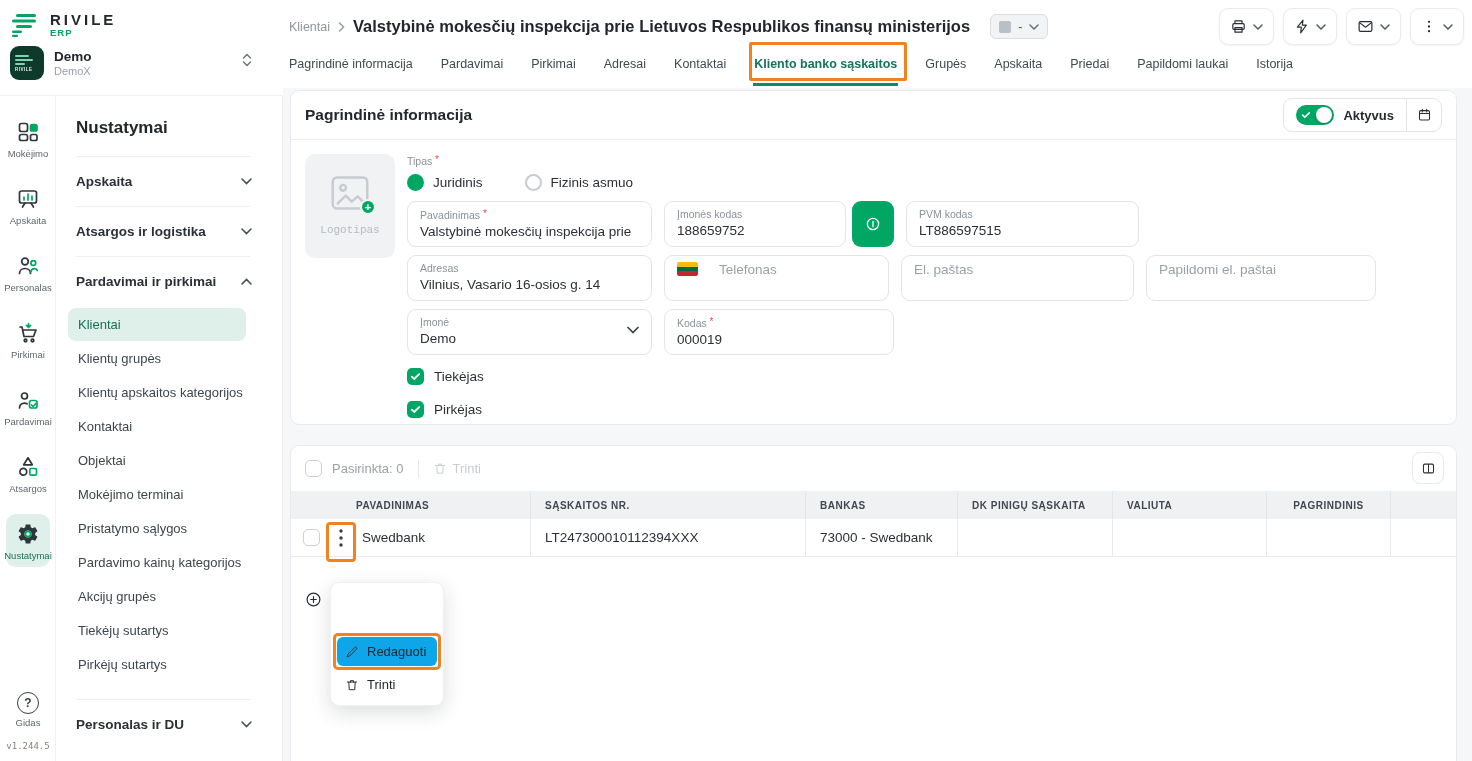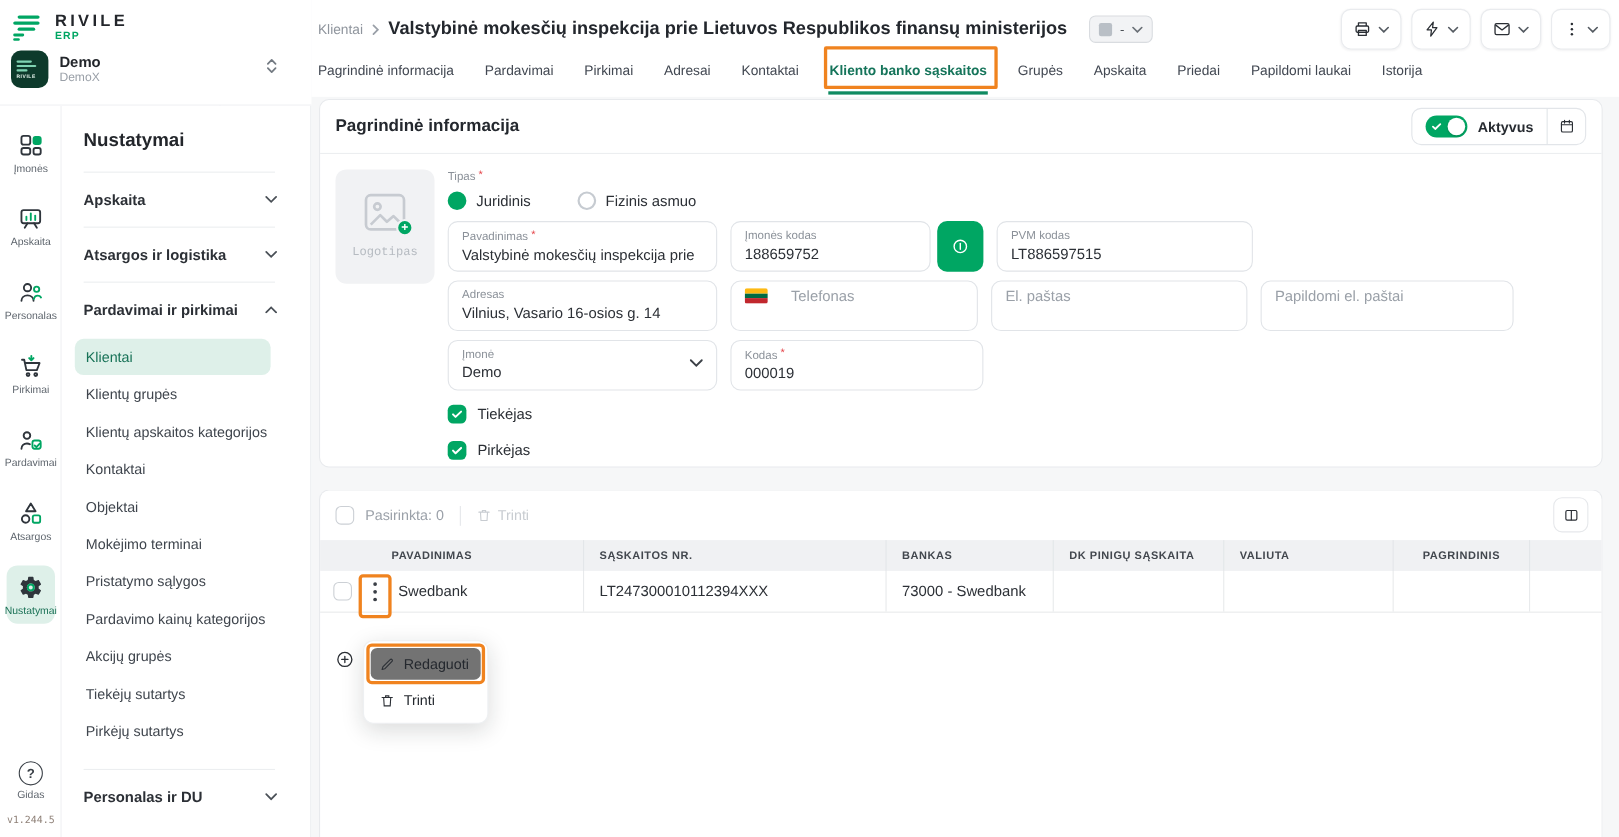--- a/index.html
+++ b/index.html
@@ -138,21 +138,21 @@
   .td.c1 { padding-left:12px; gap:0; }
   .kebab-wrap { position:relative; width:14px; height:24px; display:flex; align-items:center; justify-content:center; margin-left:14px; cursor:pointer; }
   .kebab-wrap:after { content:""; position:absolute; left:-8px; top:-4px; width:24px; height:34px; border:3px solid #f0831f; border-radius:4px; }
   .row-name { margin-left:14px; }
   .add-row { display:flex; align-items:center; gap:8px; margin-top:34px; padding-left:14px; cursor:pointer; }
   .add-lbl { font-size:13px; font-weight:600; color:#2b2f35; }
 
   
   .popup { position:absolute; left:47px; top:582px; width:114px; background:#fff; border:1px solid #eef0f2; border-radius:9px; box-shadow:0 6px 20px rgba(20,25,30,.15); padding:6px; z-index:20; }
   .pop-item { height:29px; display:flex; align-items:center; gap:8px; padding:0 8px; border-radius:6px; font-size:13px; color:#24282e; cursor:pointer; position:relative; }
-  .pop-item.hl { background:#737373; }
+  .pop-item.hl { background:#0ea5e9;margin-top:48px; }
   .pop-item.hl:after { content:""; position:absolute; inset:-4px; border:3px solid #f0831f; border-radius:5px; }
   .pop-item + .pop-item { margin-top:4px; }
 
   svg { display:block; }
 </style>
 </head>
 <body>
 
 <div class="screen">
 
@@ -193,21 +193,21 @@
   <nav class="rail">
     <div class="rail-item">
       <span class="ric">
         <svg width="24" height="24" viewBox="0 0 24 24" fill="none" stroke="#2f353c" stroke-width="1.7">
           <rect x="3.5" y="3.5" width="8" height="8" rx="2"></rect>
           <rect x="14.5" y="4.5" width="6.5" height="6.5" rx="1.8" fill="#00a663" stroke="#00a663"></rect>
           <rect x="3.5" y="14.5" width="8" height="6" rx="2"></rect>
           <rect x="14.5" y="14.5" width="6.5" height="6" rx="1.8"></rect>
         </svg>
       </span>
-      <span class="rlb">Įmonės</span>
+      <span class="rlb">Mokėjimo</span>
     </div>
     <div class="rail-item">
       <span class="ric">
         <svg width="24" height="24" viewBox="0 0 24 24" fill="none" stroke="#2f353c" stroke-width="1.7" stroke-linecap="round">
           <rect x="3.5" y="4" width="17" height="12" rx="2"></rect>
           <path d="M8 13v-3" stroke="#00a663"></path>
             <path d="M12 13V7" stroke="#00a663"></path>
             <path d="M16 13v-4" stroke="#00a663"></path>
           <path d="M9 16l-2.5 4M15 16l2.5 4"></path>
         </svg>

